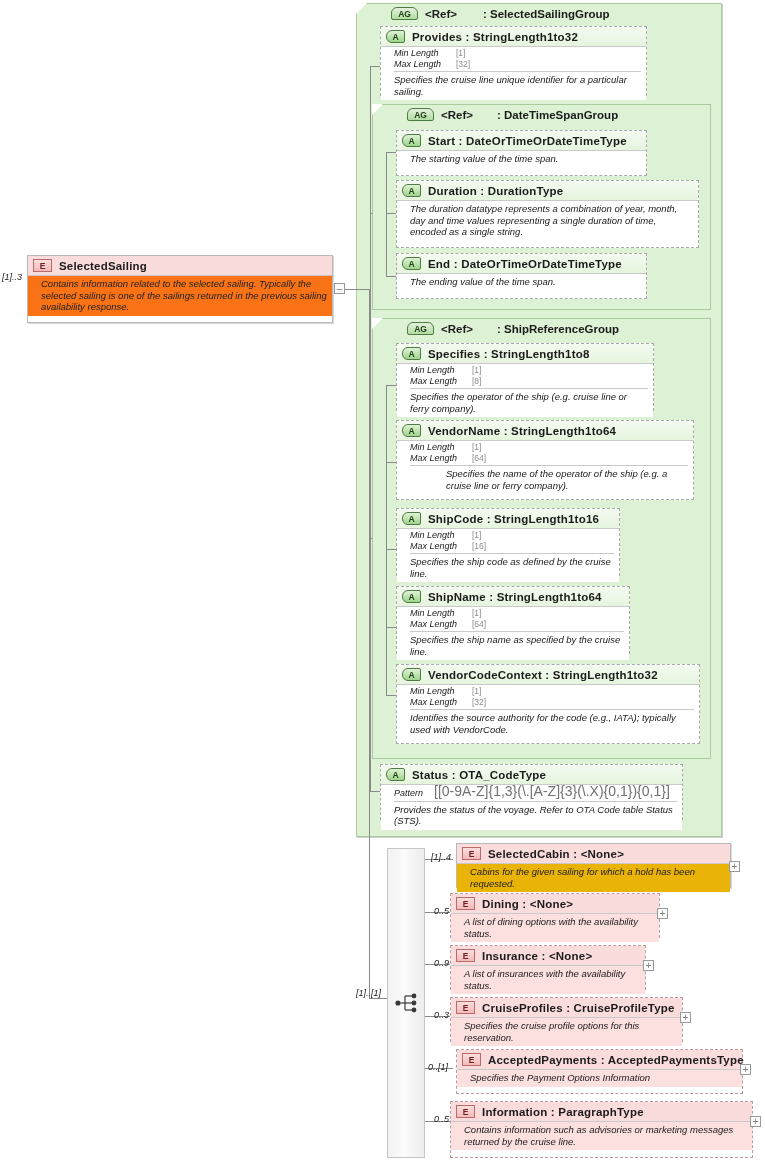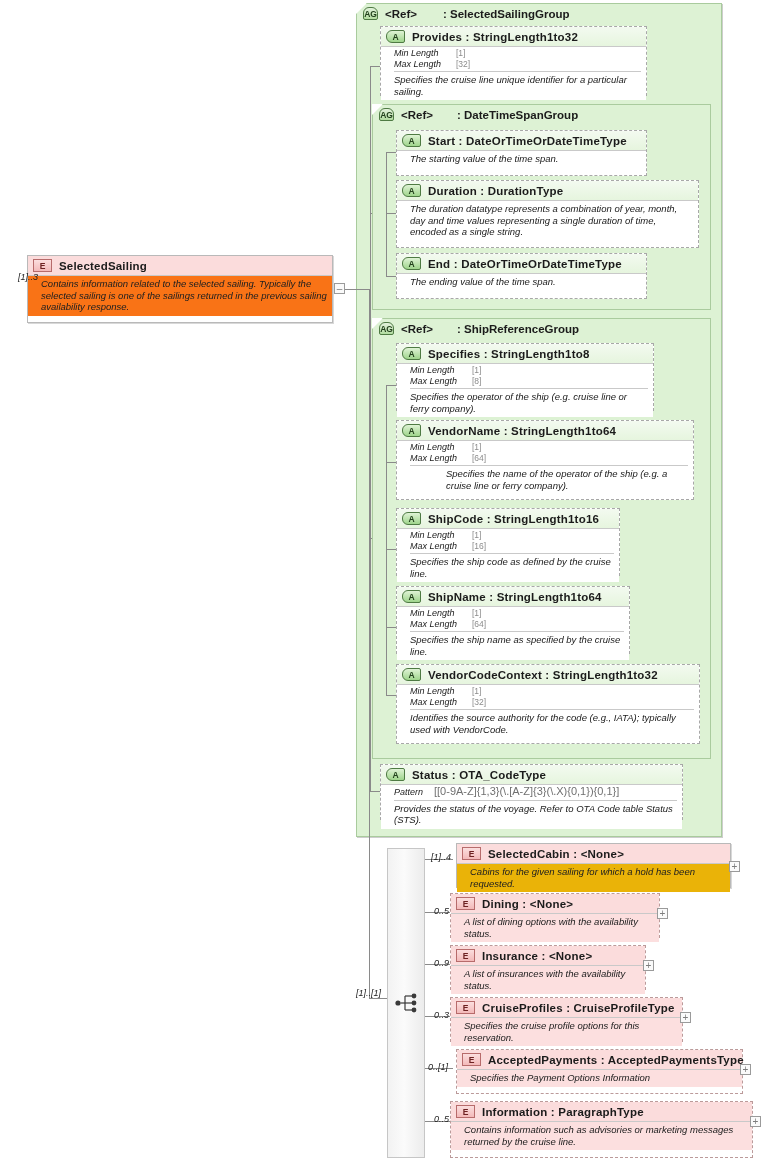--- a/index.html
+++ b/index.html
@@ -50,21 +50,21 @@
   }
   .facet {
     font-size: 9px;
     font-style: italic;
     color: #1b1b1b;
     line-height: 10.5px;
     white-space: nowrap;
   }
   .facet .fname { display:inline-block; width: 62px; font-weight: normal; }
   .facet .fval { color: #8c8c8c; font-style: normal; font-size: 8.5px; }
-  .facet .fpat { color: #707070; font-style: normal; font-size: 11px; }
+  .facet .fpat { color: #707070; font-style: normal; font-size: 14px; }
 
   
   .badge {
     display: inline-flex;
     align-items: center;
     justify-content: center;
     width: 19px; height: 13px;
     font-size: 8.5px;
     font-weight: bold;
     margin-right: 7px;
@@ -74,21 +74,22 @@
     background: linear-gradient(#dff3d5, #9fd58c);
     border: 1px solid #4e7a43;
     border-radius: 6px 2px 2px 6px;
     color: #22401c;
   }
   .badge-AG {
     background: linear-gradient(#e3f2dc, #b2dca0);
     border: 1px solid #4e7a43;
     border-radius: 6px 6px 2px 2px;
     color: #22401c;
-    width: 15px;
+    width: 27px;
+    margin-left: 28px;
   }
   .badge-E {
     background: linear-gradient(#fbdede, #f3b9b9);
     border: 1px solid #b76b6b;
     color: #6d2222;
   }
 
   
   .attr-node {
     border: 1px dashed #a8a8a8;
@@ -378,21 +379,21 @@
 
   <div class="node elem-node solid" style="left:27px; top:255px; width:306px; height:68px;">
     <div class="hdr">
       <span class="badge badge-E">E</span>
       <span class="title">SelectedSailing</span>
     </div>
     <div class="body">
       <div class="doc">Contains information related to the selected sailing. Typically the selected sailing is one of the sailings returned in the previous sailing availability response.</div>
     </div>
   </div>
-  <div class="card" style="left:18px; top:272px;">[1]..3</div>
+  <div class="card" style="left:2px; top:272px;">[1]..3</div>
 
   <div class="exp" style="left:334px; top:283px;">–</div>
 
   <div class="ln h" style="left:345px; top:289px; width:25px;"></div>
   <div class="ln v" style="left:369px; top:289px; height:710px;"></div>
   <div class="ln h" style="left:369px; top:998px; width:19px;"></div>
 
   <div class="seq-col" style="left:387px; top:848px; width:38px; height:310px;">
     <svg class="seq-icon" style="left:7px; top:143px;" width="26" height="22" viewBox="0 0 26 22">
       <circle cx="3" cy="11" r="2.6" fill="#3a3a3a"></circle>

